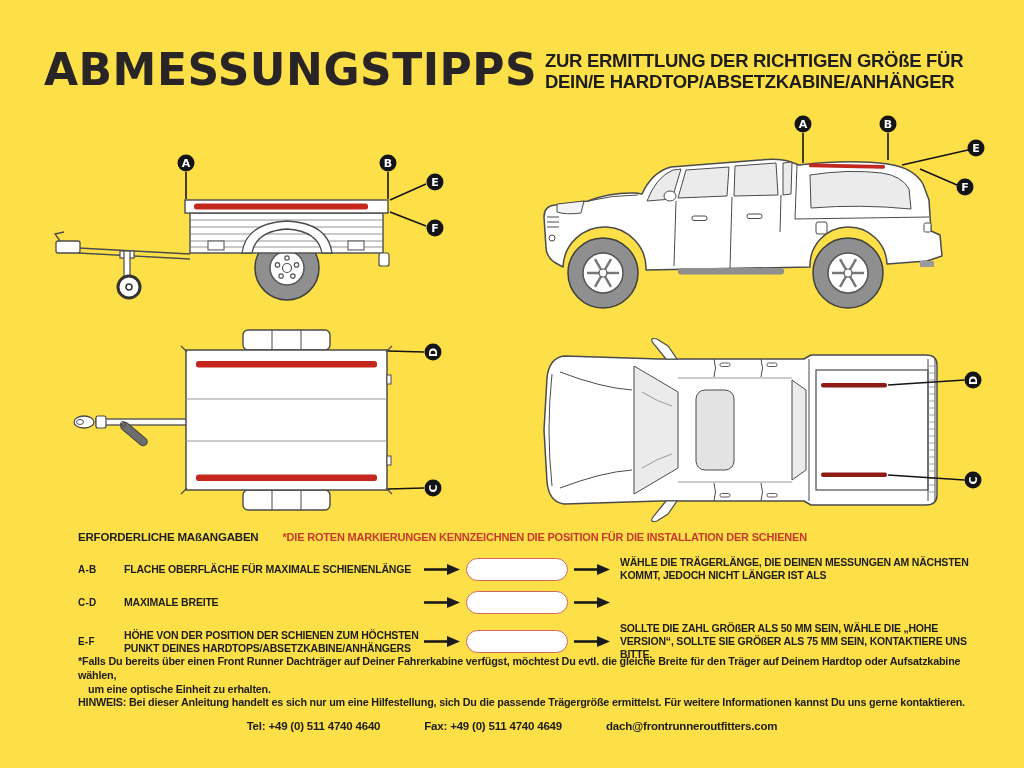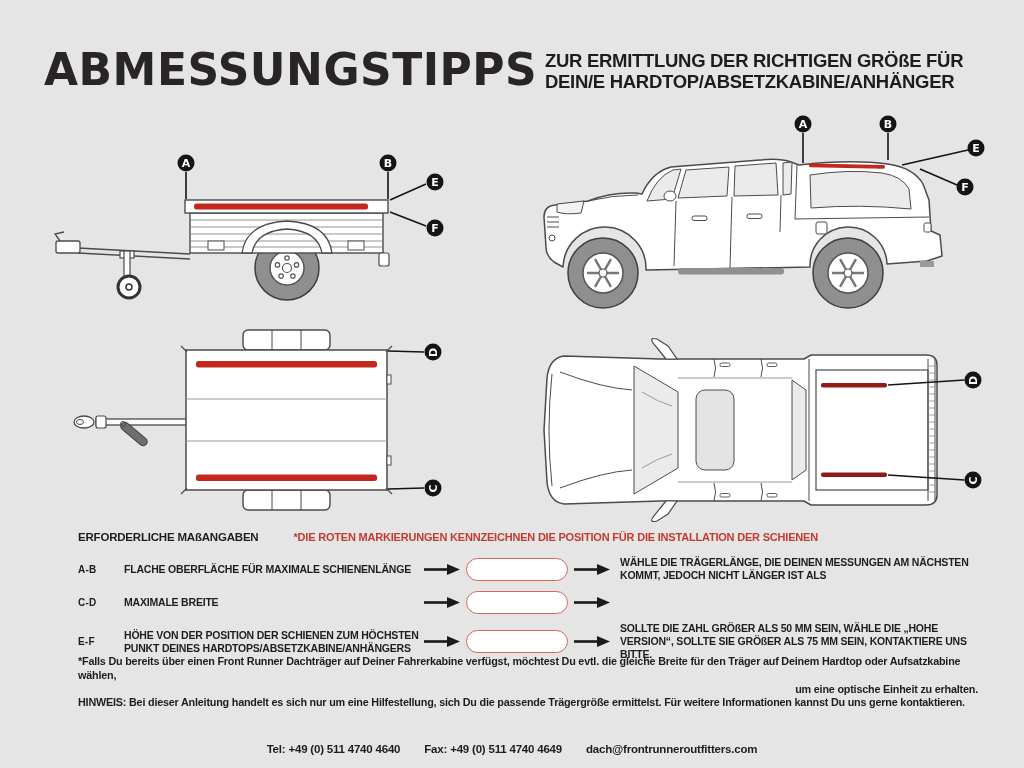--- a/index.html
+++ b/index.html
@@ -1,41 +1,41 @@
 <!DOCTYPE html>
 <html><head>
 <meta charset="utf-8">
 <style>
   html,body{margin:0;padding:0;background:#ffffff;}
-  .page{position:relative;width:1024px;height:768px;background:#e5e5e5;overflow:hidden;
+  .page{position:relative;width:1024px;height:768px;background:#fde047;overflow:hidden;
         font-family:"Liberation Sans",sans-serif;color:#1d1d1b;}
   .title{position:absolute;left:44px;top:44px;font-family:"DejaVu Sans",sans-serif;
          font-size:44px;font-weight:bold;letter-spacing:0.5px;color:#292526;white-space:nowrap;}
   .subtitle{position:absolute;left:545px;top:50px;font-size:18.5px;font-weight:bold;
             line-height:21px;letter-spacing:-0.3px;color:#1d1d1b;}
   .diag{position:absolute;}
   .mk{font-family:"DejaVu Sans",sans-serif;font-size:11px;font-weight:bold;fill:#ffffff;
       text-anchor:middle;dominant-baseline:central;}
-  .meas-head{position:absolute;left:78px;top:531px;display:flex;gap:11px;align-items:baseline;}
+  .meas-head{position:absolute;left:78px;top:531px;display:flex;gap:0;align-items:baseline;}
   .meas-head .h{font-size:11.5px;font-weight:bold;letter-spacing:-0.2px;}
   .meas-head .n{font-size:11px;font-weight:bold;letter-spacing:-0.2px;color:#c53a2e;margin-left:24px;}
   .rows{position:absolute;left:78px;top:556px;width:900px;}
   .mrow{display:grid;grid-template-columns:46px 300px 42px 108px 46px 1fr;
         align-items:center;margin-bottom:7px;min-height:26px;}
   .code{font-size:10px;font-weight:bold;letter-spacing:0.2px;}
   .desc,.instr{font-size:10.5px;font-weight:bold;letter-spacing:-0.2px;line-height:13px;}
   .arrow{display:block;}
   .pill{width:100px;height:21px;border:1.6px solid #d0685c;border-radius:12px;background:#fff;}
   .foot1{position:absolute;left:78px;top:654px;width:900px;font-size:10.8px;font-weight:bold;
          letter-spacing:-0.2px;line-height:14px;}
-  .foot1 .l2{padding-left:10px;text-align:right;}
+  .foot1 .l2{padding-left:10px;}
   .hinweis{position:absolute;left:78px;top:696px;width:900px;font-size:10.8px;font-weight:bold;
            letter-spacing:-0.2px;}
   .contact{position:absolute;left:0;top:720px;width:1024px;display:flex;justify-content:center;
-           gap:24px;font-size:11.5px;font-weight:bold;letter-spacing:-0.2px;margin-top:23px;}
+           gap:44px;font-size:11.5px;font-weight:bold;letter-spacing:-0.2px;}
   .blk{display:block;}
 </style>
 </head>
 <body>
 
 <div class="page">
 
   <div class="title">ABMESSUNGSTIPPS</div>
   <div class="subtitle">
     <span class="blk">ZUR ERMITTLUNG DER RICHTIGEN GRÖßE FÜR</span>

